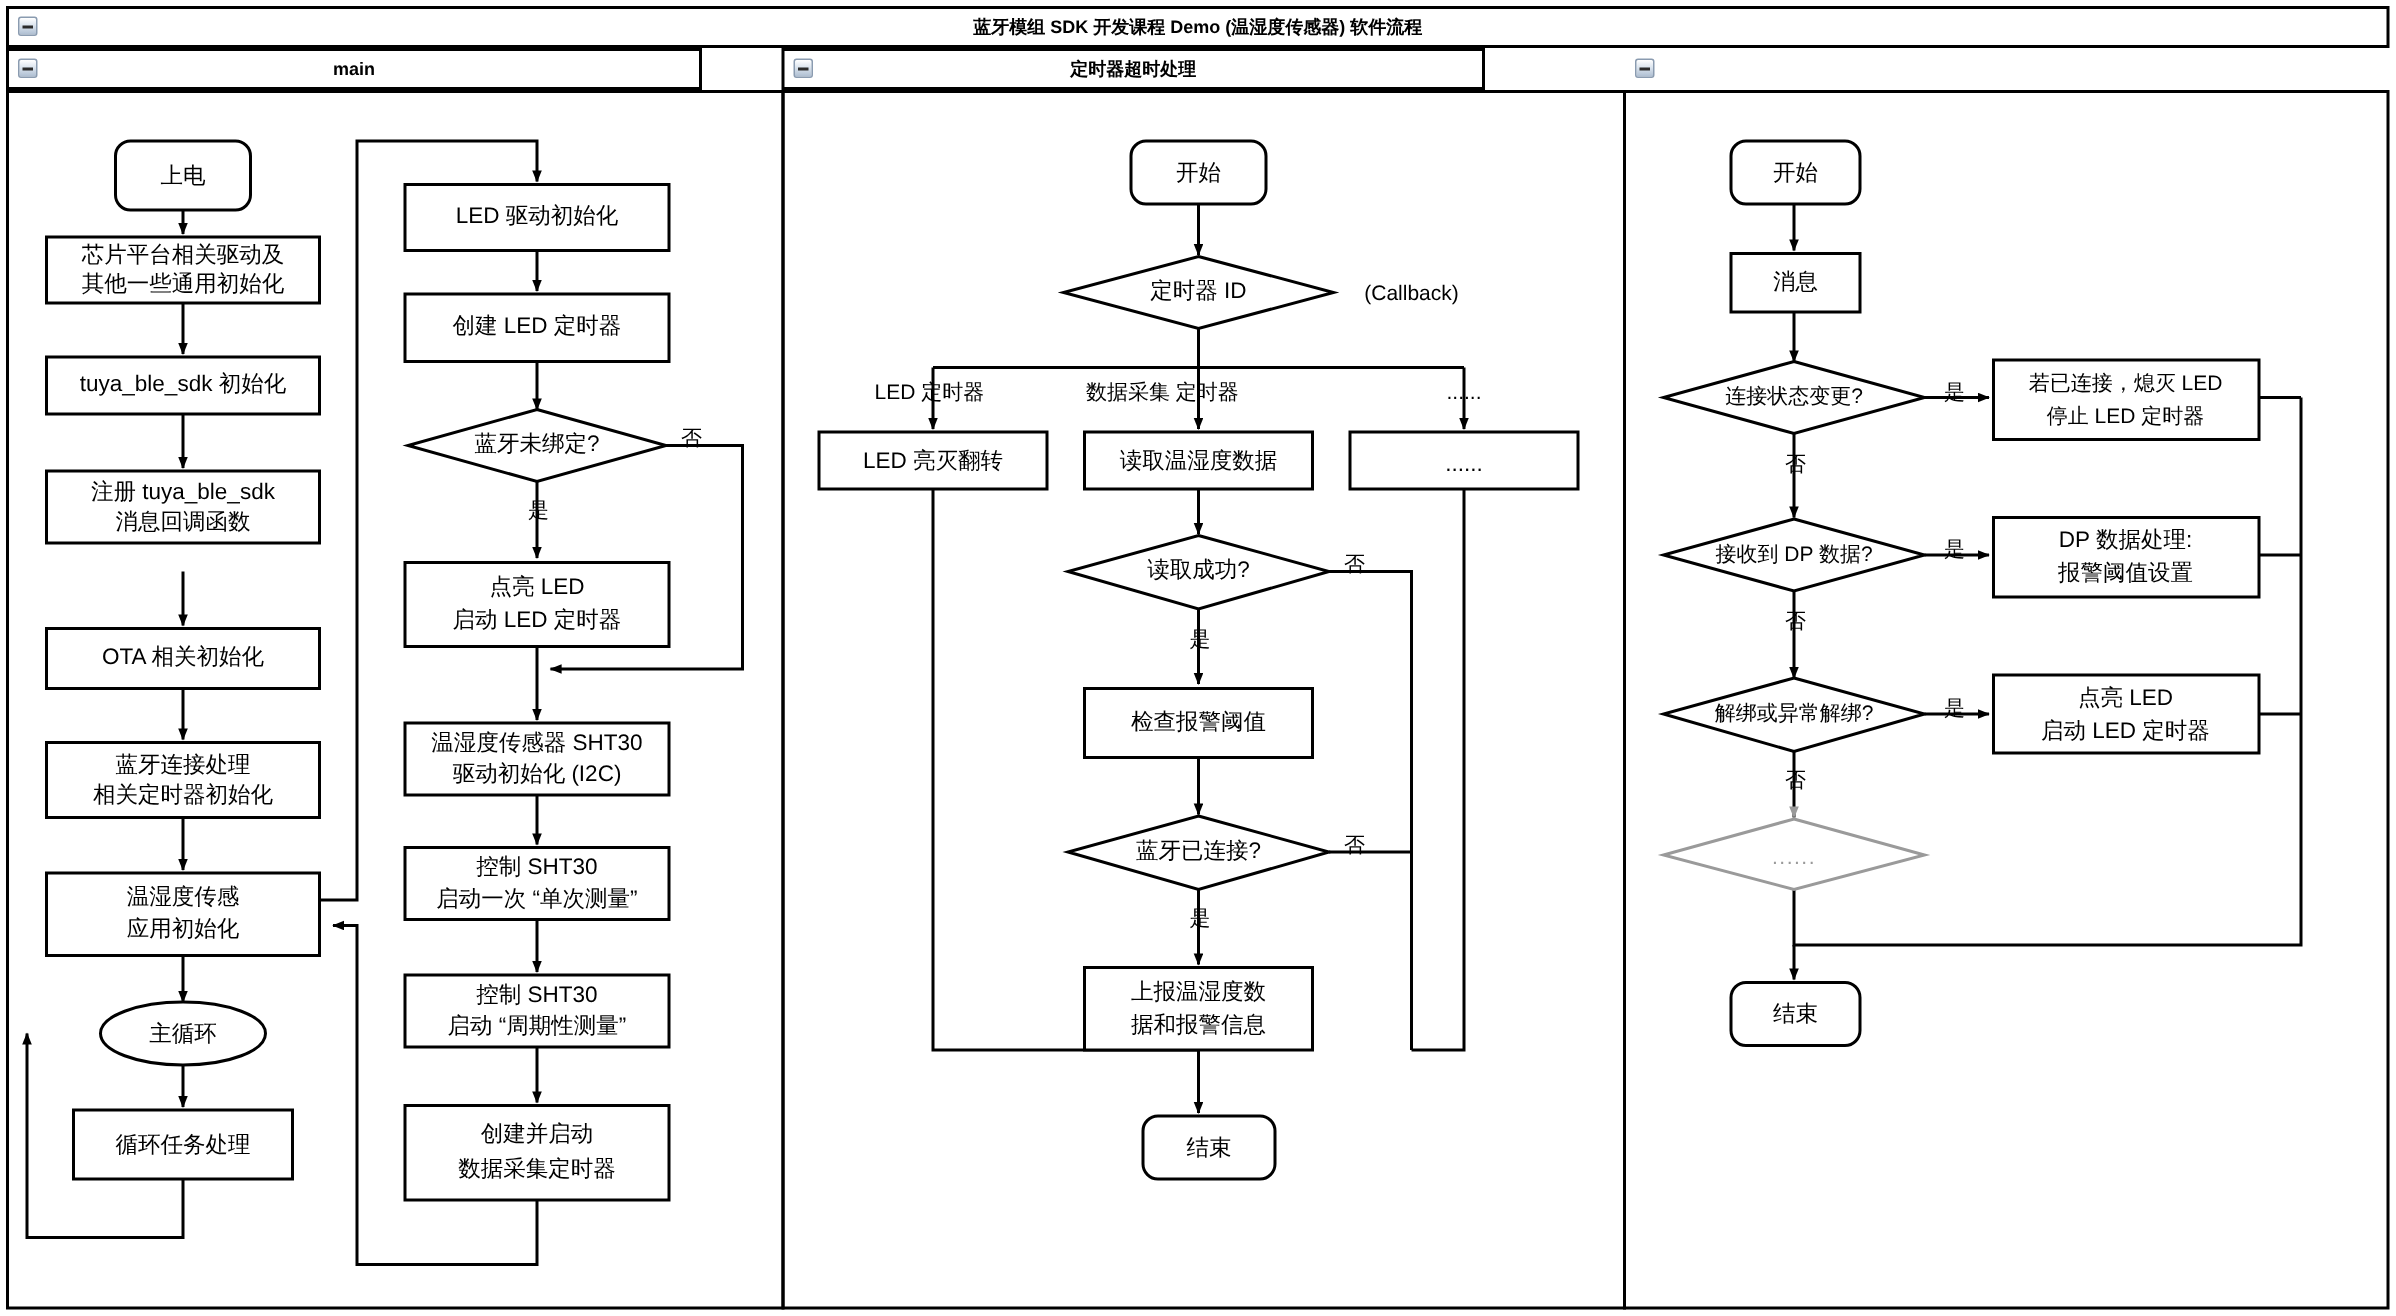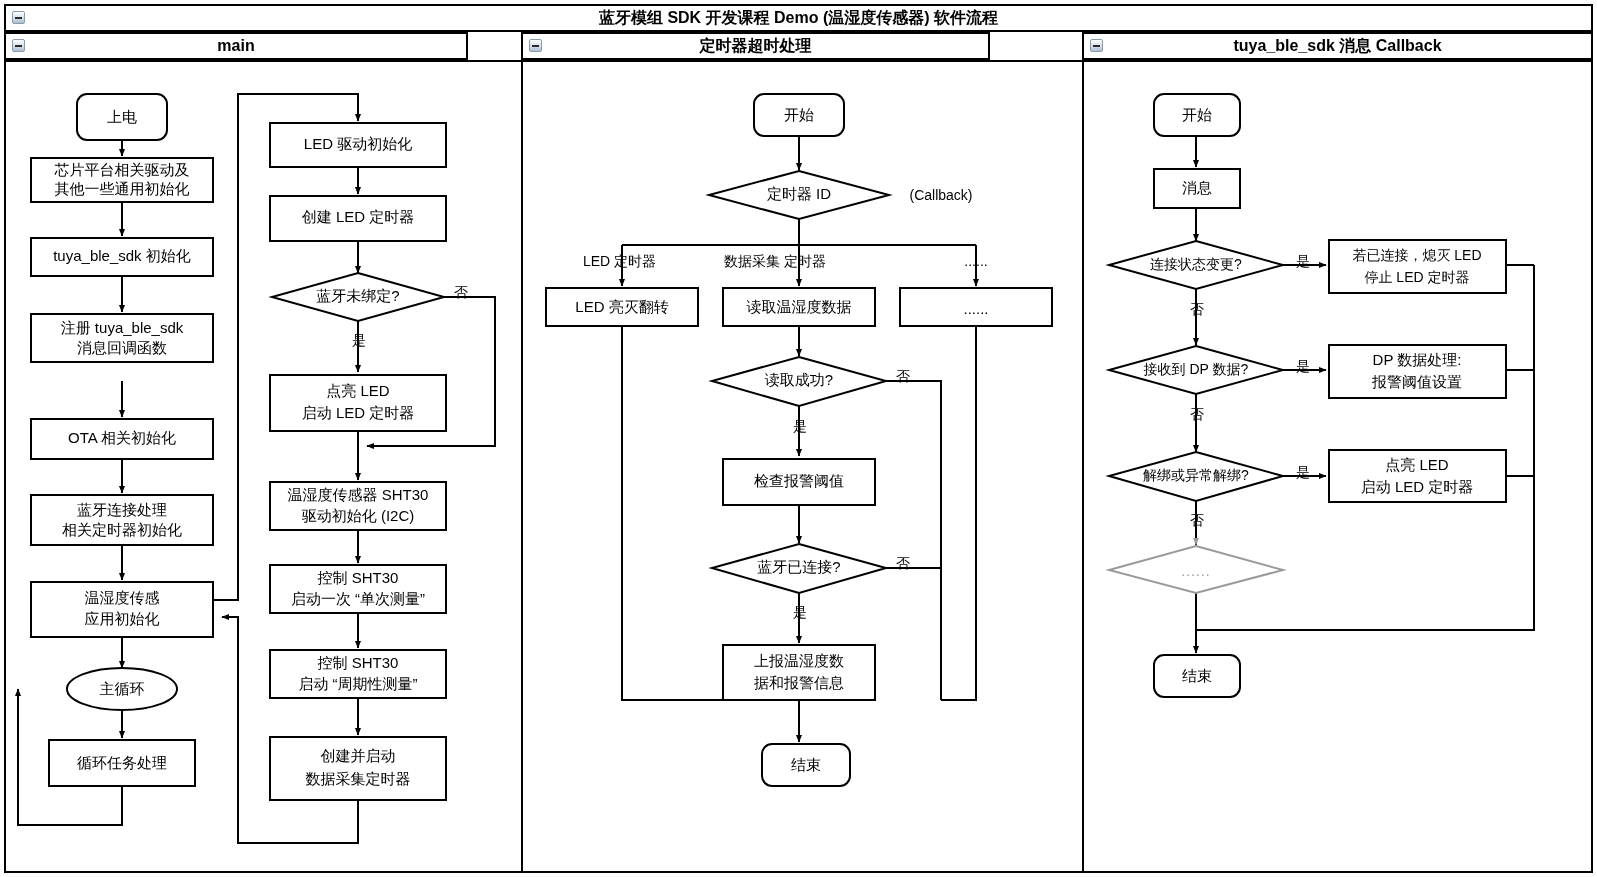--- a/index.html
+++ b/index.html
@@ -26,21 +26,21 @@
   }
   .lane-title {
     position: absolute;
     box-sizing: border-box;
     border: 2px solid #000000;
     background: #ffffff;
     display: flex;
     align-items: center;
     justify-content: center;
     font-weight: bold;
-    font-size: 16px;
+    font-size: 12px;
     color: #000000;
   }
   .collapse-icon {
     position: absolute;
     width: 13px;
     height: 13px;
     box-sizing: border-box;
     border: 1px solid #8a9bb0;
     border-radius: 2px;
     background: linear-gradient(180deg, #ffffff 0%, #dbe4ee 45%, #aebed1 100%);
@@ -105,23 +105,20 @@
   <div class="lane-title" style="left:4px; top:32px; width:464px; height:28px;">
     <span>main</span>
   </div>
   <div class="collapse-icon" style="left:12px; top:39px;"></div>
 
   <div class="lane-title" style="left:521px; top:32px; width:469px; height:28px;">
     <span>定时器超时处理</span>
   </div>
   <div class="collapse-icon" style="left:529px; top:39px;"></div>
 
-  <div class="lane-title" style="left:1082px; top:32px; width:511px; height:28px;">
-    <span>tuya_ble_sdk 消息 Callback</span>
-  </div>
   <div class="collapse-icon" style="left:1090px; top:39px;"></div>
 
   <div class="lane-border" style="left:4px; top:60px; width:519px; height:813px;"></div>
   <div class="lane-border" style="left:521px; top:60px; width:563px; height:813px;"></div>
   <div class="lane-border" style="left:1082px; top:60px; width:511px; height:813px;"></div>
 
   <svg class="flow" viewBox="0 0 1597 877">
     <defs>
       <marker id="arrow" markerWidth="9" markerHeight="9" refX="7.4" refY="3.2" orient="auto" markerUnits="userSpaceOnUse">
         <path d="M0,0 L8,3.2 L0,6.4 z" fill="#000000"></path>

